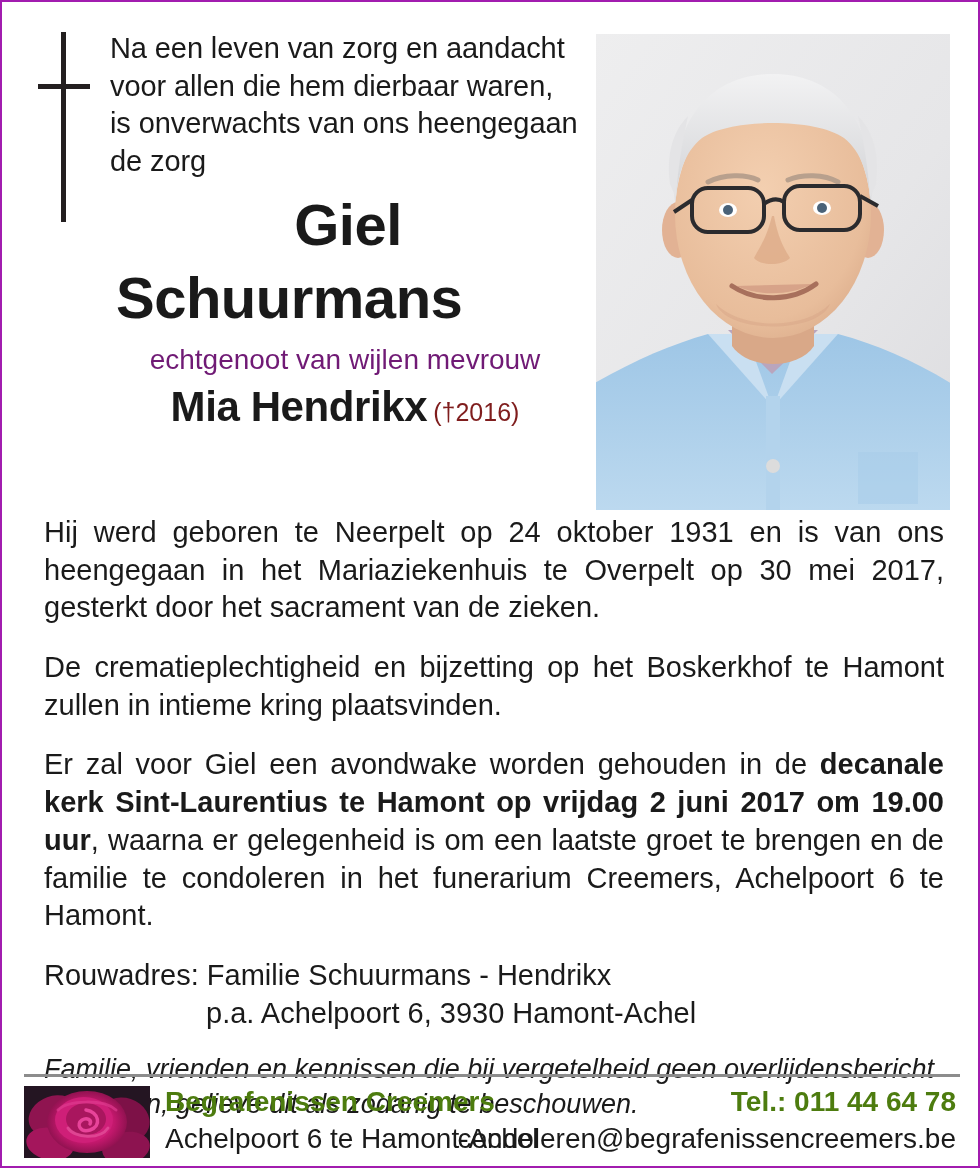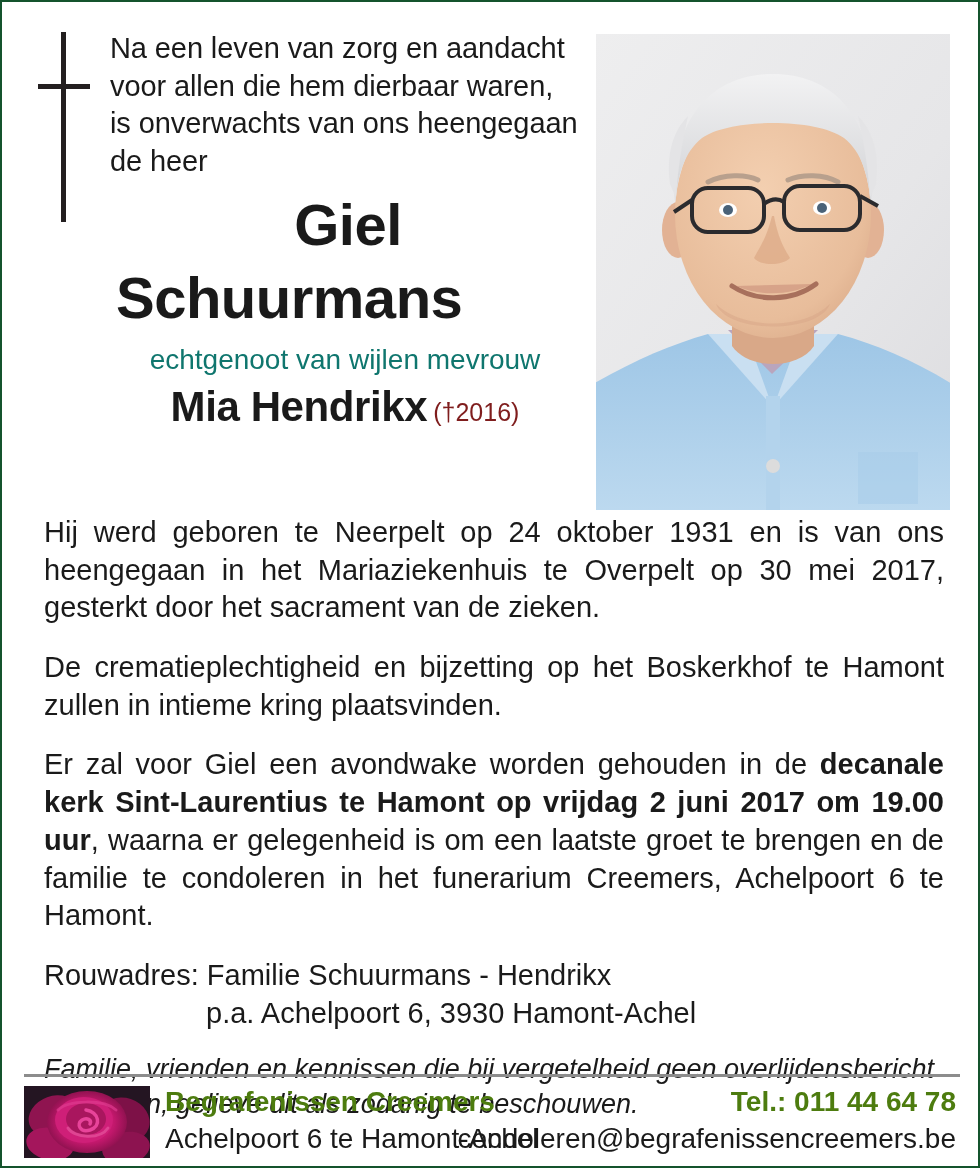--- a/index.html
+++ b/index.html
@@ -11,21 +11,21 @@
     font-family: "Liberation Sans", sans-serif;
     color: #000000;
   }
 
   .card {
     position: relative;
     width: 980px;
     height: 1168px;
     box-sizing: border-box;
     background: #ffffff;
-    border: 2px solid #14532d;
+    border: 2px solid #a21caf;
     overflow: hidden;
   }
 
   
   .top-area {
     position: relative;
     height: 512px;
   }
 
   .cross {
@@ -71,21 +71,21 @@
     line-height: 1.04;
     letter-spacing: -0.5px;
     color: #1a1a1a;
     text-align: left;
     padding-left: 6px;
     margin-top: 14px;
   }
   .spouse-line {
     font-size: 28px;
     line-height: 1.25;
-    color: #0f766e;
+    color: #701a75;
     text-align: center;
     margin-top: 14px;
   }
   .spouse-name-row {
     text-align: center;
     margin-top: 6px;
     white-space: nowrap;
   }
   .spouse-name {
     font-size: 42px;
@@ -214,21 +214,21 @@
         <rect x="23" y="0" width="5" height="190" fill="#231f20"></rect>
         <rect x="0" y="52" width="52" height="5" fill="#231f20"></rect>
       </svg>
     </div>
 
     <div class="intro-col">
       <div class="intro-text">
         <div>Na een leven van zorg en aandacht</div>
         <div>voor allen die hem dierbaar waren,</div>
         <div>is onverwachts van ons heengegaan</div>
-        <div>de heer</div>
+        <div>de zorg</div>
       </div>
 
       <div class="name-block">
         <div class="first-name">Giel</div>
         <div class="last-name">Schuurmans</div>
         <div class="spouse-line">echtgenoot van wijlen mevrouw</div>
         <div class="spouse-name-row">
           <span class="spouse-name">Mia Hendrikx</span><span class="spouse-year">(†2016)</span>
         </div>
       </div>

